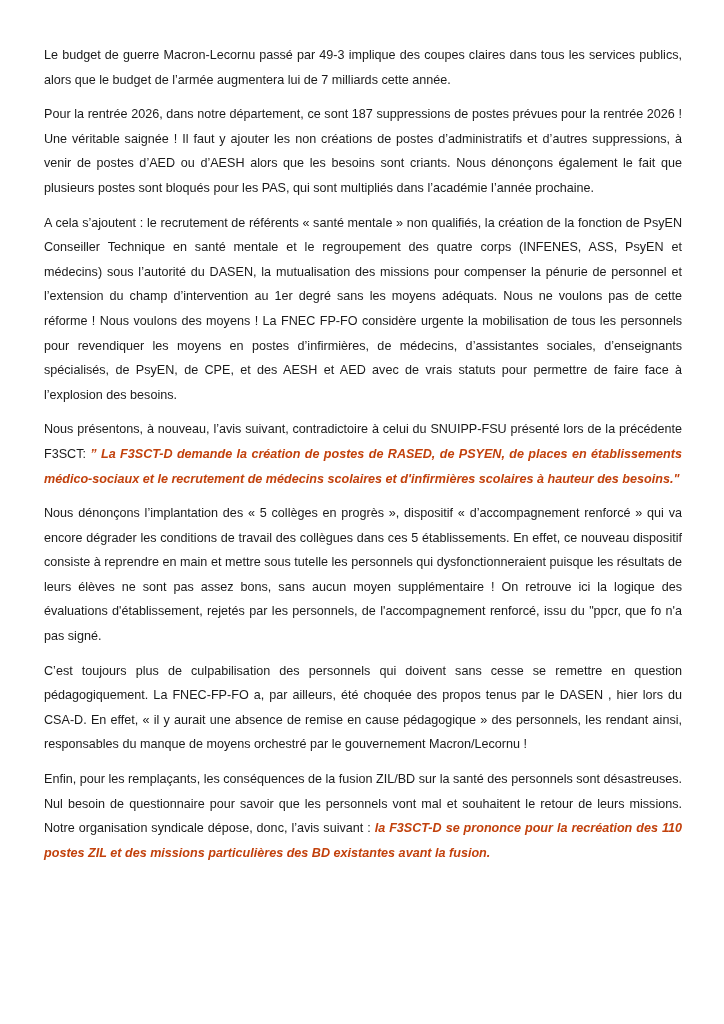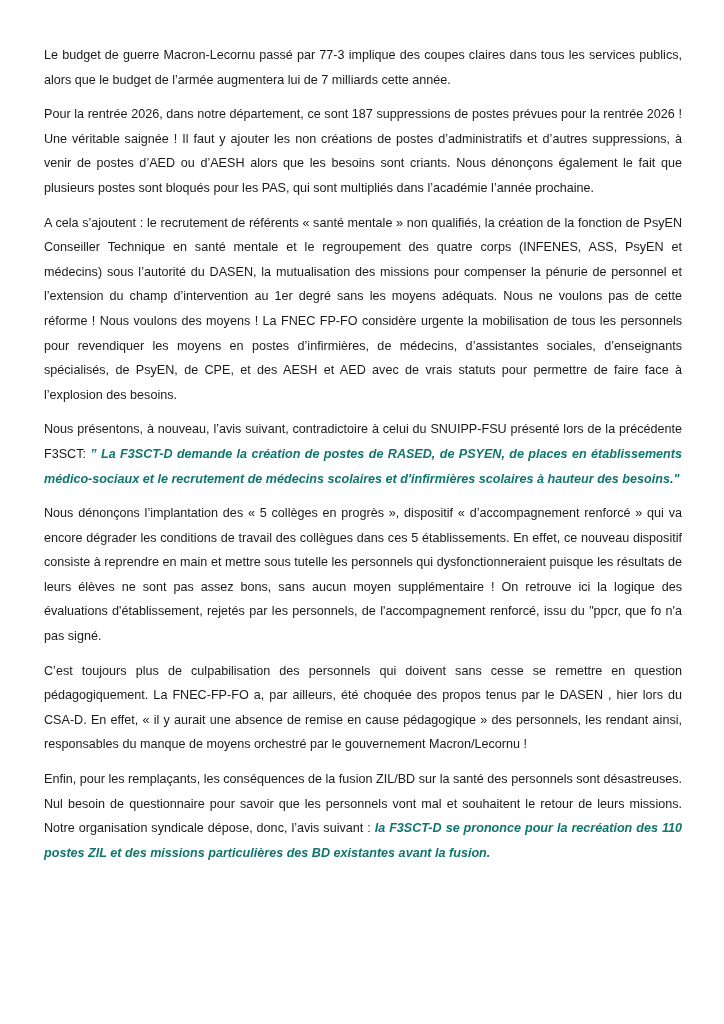--- a/index.html
+++ b/index.html
@@ -5,28 +5,28 @@
   html, body { margin: 0; padding: 0; background: #ffffff; }
   body { width: 724px; height: 1024px; overflow: hidden; position: relative; }
   .page {
     position: absolute; left: 44px; top: 43px; width: 638px;
     font-family: "Liberation Sans", sans-serif;
     font-size: 12.6px; line-height: 24.6px; color: #1a1a1a;
     text-align: justify;
   }
   .para { margin: 0 0 10px 0; }
   .bold { font-weight: normal; }
-  .red { color: #0f766e; font-weight: bold; font-style: italic; }
+  .red { color: #c2410c; font-weight: bold; font-style: italic; }
 </style>
 </head>
 <body>
 
 <div class="page">
   <p class="para">
-    <span>Le budget de guerre Macron-Lecornu passé par 77-3 implique des coupes claires dans tous les services publics, alors que le budget de l’armée augmentera lui de 7 milliards cette année.</span>
+    <span>Le budget de guerre Macron-Lecornu passé par 49-3 implique des coupes claires dans tous les services publics, alors que le budget de l’armée augmentera lui de 7 milliards cette année.</span>
   </p>
   <p class="para">
     <span>Pour la rentrée 2026, dans notre département, ce sont 187 suppressions de postes prévues pour la rentrée 2026 ! Une véritable saignée ! Il faut y ajouter les non créations de postes d’administratifs et d’autres suppressions, à venir de postes d’AED ou d’AESH alors que les besoins sont criants. Nous dénonçons également le fait que plusieurs postes sont bloqués pour les PAS, qui sont multipliés dans l’académie l’année prochaine.</span>
   </p>
   <p class="para">
     <span>A cela s’ajoutent : le recrutement de référents « santé mentale » non qualifiés, la création de la fonction de PsyEN Conseiller Technique en santé mentale et le regroupement des quatre corps (INFENES, ASS, PsyEN et médecins) sous l’autorité du DASEN, la mutualisation des missions pour compenser la pénurie de personnel et l’extension du champ d’intervention au 1er degré sans les moyens adéquats. Nous ne voulons pas de cette réforme ! Nous voulons des moyens ! La FNEC FP-FO considère urgente la mobilisation de tous les personnels pour revendiquer les moyens en postes d’infirmières, de médecins, d’assistantes sociales, d’enseignants spécialisés, de PsyEN, de CPE, et des AESH et AED avec de vrais statuts pour permettre de faire face à l’explosion des besoins.</span>
   </p>
   <p class="para">
     <span>Nous présentons, à nouveau, l’avis suivant, contradictoire à celui du SNUIPP-FSU présenté lors de la précédente F3SCT: </span><span class="red">” La F3SCT-D demande la création de postes de RASED, de PSYEN, de places en établissements médico-sociaux et le recrutement de médecins scolaires et d'infirmières scolaires à hauteur des besoins."</span>
   </p>

